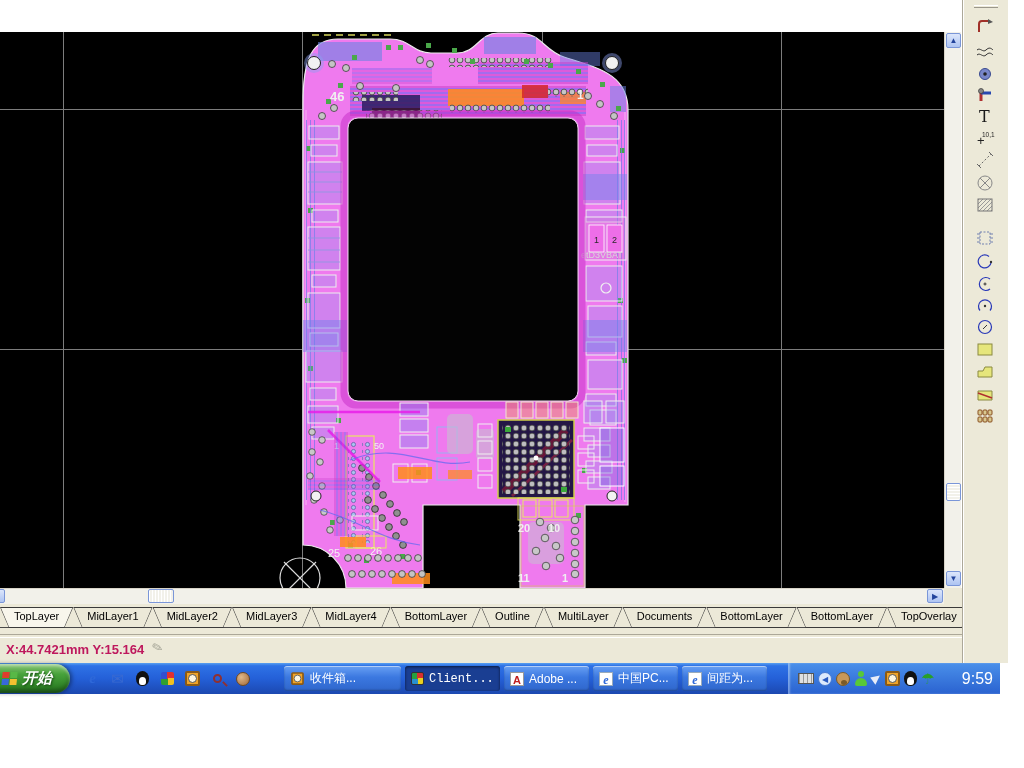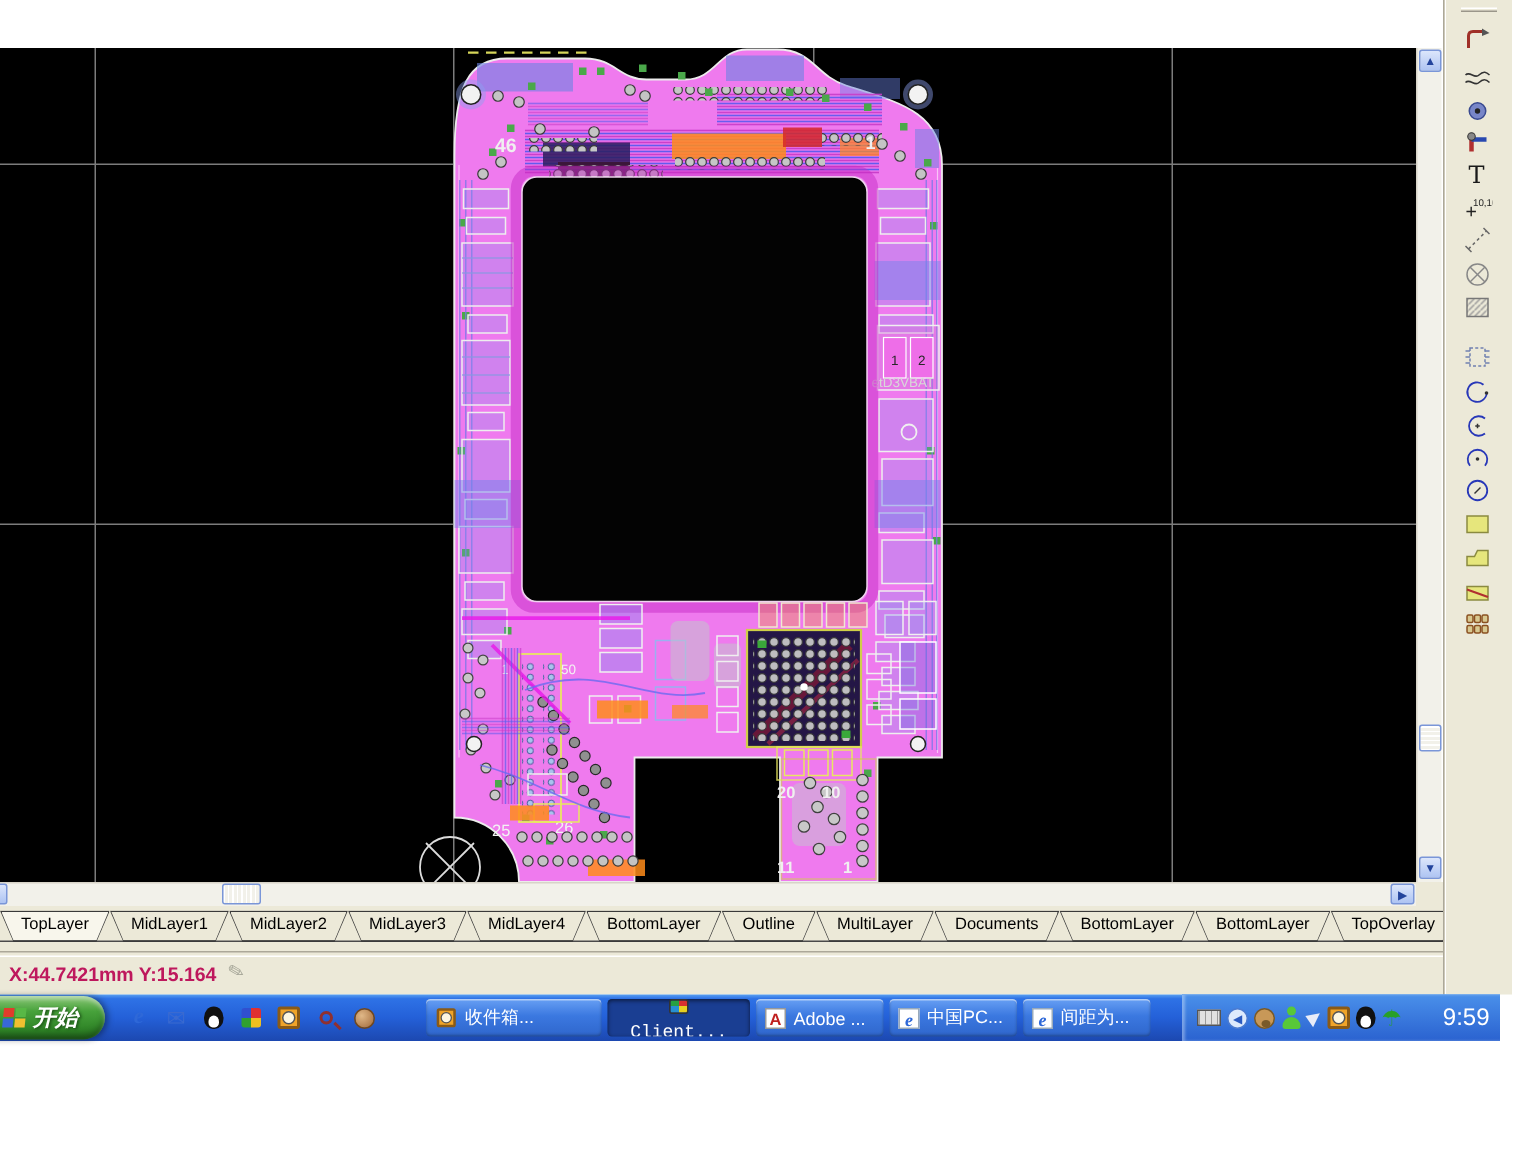--- a/index.html
+++ b/index.html
@@ -75,21 +75,21 @@
   .start-flag .r { left:0; top:0; background:#e03c2c; } .start-flag .g { left:8px; top:0; background:#58b846; }
   .start-flag .b { left:0; top:7px; background:#3868d8; } .start-flag .y { left:8px; top:7px; background:#f0c030; }
   .start-label { margin-left:5px; color:#fff; font-size:15px; font-weight:bold; font-style:italic;
                  text-shadow:1px 1px 2px #184a14; }
   .quick-launch { position:absolute; left:76px; top:0; height:31px; display:flex; align-items:center; gap:8px; padding-left:8px; }
   .ql { width:17px; height:17px; display:flex; align-items:center; justify-content:center; }
   .task-buttons { position:absolute; left:284px; top:3px; display:flex; gap:4px; }
   .tbtn { height:25px; border-radius:3px; background:linear-gradient(180deg,#68a0f4,#3b78e0 45%,#2f66cc);
           box-shadow:inset 0 1px 0 rgba(255,255,255,.5), inset 0 -1px 2px rgba(0,0,0,.3);
           display:flex; align-items:center; gap:5px; padding:0 6px; color:#fff; font-size:12px; white-space:nowrap; overflow:hidden; }
-  .tbtn.active { background:#1a3e92; box-shadow:inset 0 1px 3px rgba(0,0,0,.6);flex-direction:column; }
+  .tbtn.active { background:#1a3e92; box-shadow:inset 0 1px 3px rgba(0,0,0,.6); }
   .tbtn .lbl { overflow:hidden; text-overflow:clip; }
   .tray { position:absolute; left:788px; top:0; width:212px; height:31px;
           background:linear-gradient(180deg,#4a90ea,#2a62d0); box-shadow:inset 2px 0 2px rgba(255,255,255,.35);
           display:flex; align-items:center; gap:4px; padding-left:10px; }
   .tray .time { position:absolute; right:7px; color:#fff; font-size:16px; }
 
   
   .icon-ie { color:#2e68d8; font:italic bold 15px "Liberation Serif",serif; }
   .icon-ie.on-doc { background:#fff; width:14px; height:14px; font-size:12px; line-height:14px; text-align:center; border:1px solid #9ab; }
   .icon-mail { color:#3a6ad0; font-size:15px; }

